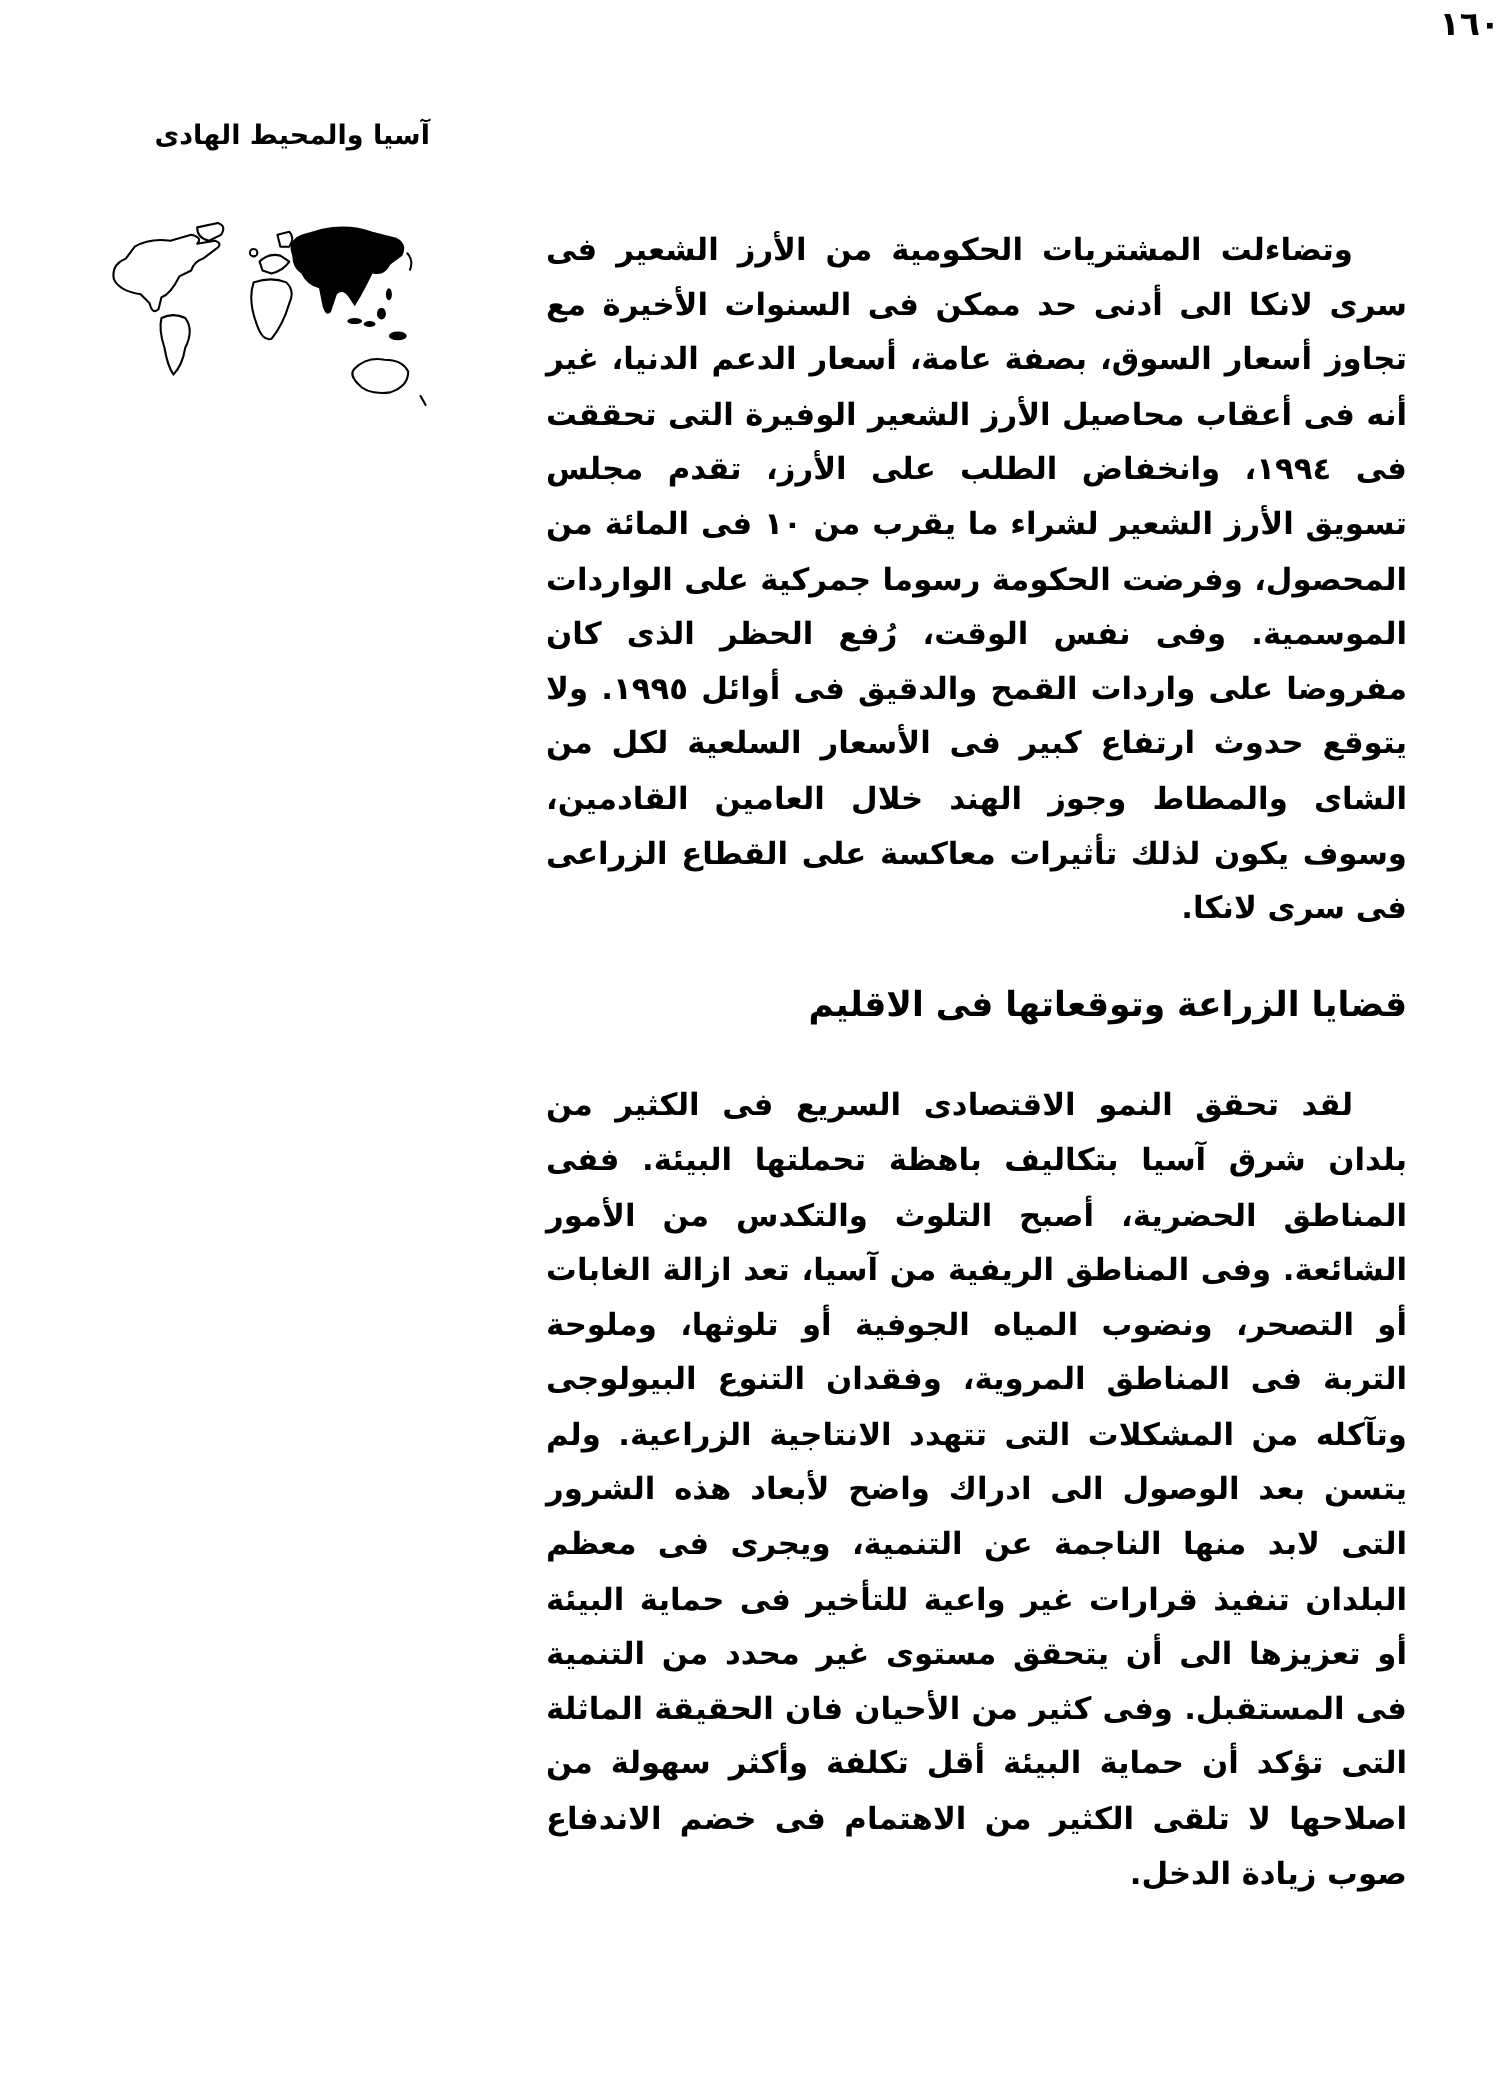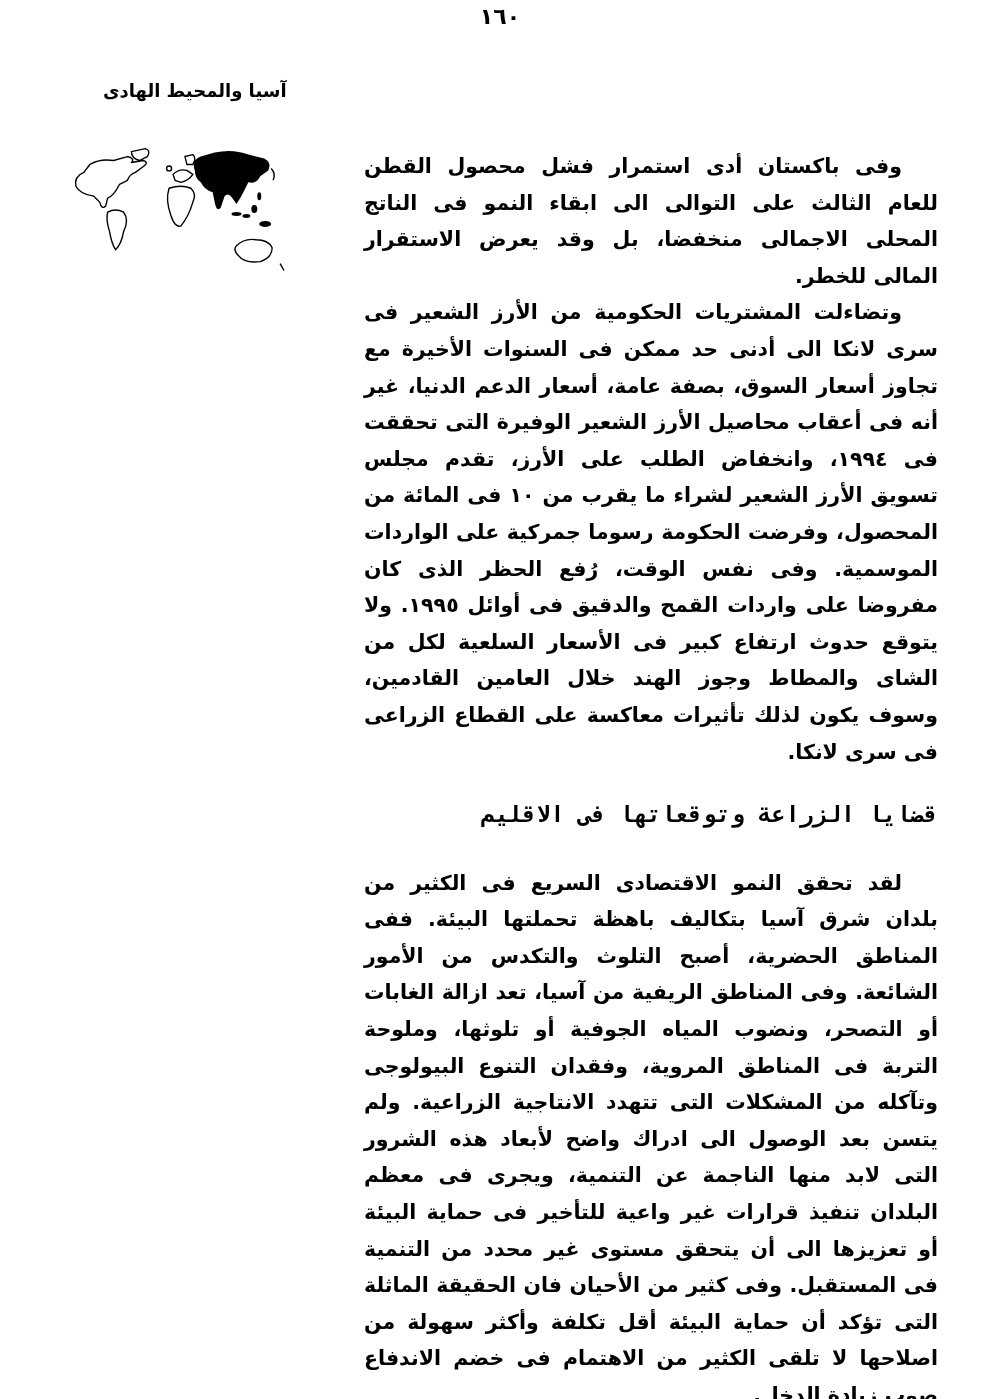--- a/index.html
+++ b/index.html
@@ -13,21 +13,20 @@
     position: relative;
     font-family: "DejaVu Sans", sans-serif;
     color: #000;
     overflow: hidden;
   }
   .page-number {
     position: absolute;
     top: 4px;
     left: 0;
     width: 100%;
-    text-align: center;
     font-size: 22px;
     font-weight: 700;
     direction: rtl;
   }
   .running-header {
     position: absolute;
     top: 80px;
     left: 103px;
     font-size: 18px;
     font-weight: 700;
@@ -56,21 +55,20 @@
     margin: 0;
     text-indent: 36px;
   }
   .section-heading {
     font-size: 23px;
     font-weight: 700;
     margin: 28px 0 30px 0;
     text-align: right;
     text-indent: 0;
     direction: rtl;
-    font-family: Liberation Mono, monospace;
   }
 </style>
 </head>
 <body>
 
 <div class="page-number">١٦٠</div>
 
 <div class="running-header">آسيا والمحيط الهادى</div>
 
 <div class="map-figure">
@@ -104,18 +102,17 @@
       <ellipse cx="168" cy="68" rx="5" ry="2"></ellipse>
       <ellipse cx="178" cy="70" rx="4" ry="2"></ellipse>
       <ellipse cx="186" cy="63" rx="3" ry="4"></ellipse>
       <ellipse cx="191" cy="50" rx="2" ry="4"></ellipse>
       <ellipse cx="197" cy="78" rx="6" ry="3"></ellipse>
     </g>
   </svg>
 </div>
 
 <div class="body-text">
-  <p>وفى باكستان أدى استمرار فشل محصول القطن للعام الثالث على التوالى الى ابقاء النمو فى الناتج المحلى الاجمالى منخفضا، بل وقد يعرض الاستقرار المالى للخطر.</p>
   <p>وتضاءلت المشتريات الحكومية من الأرز الشعير فى سرى لانكا الى أدنى حد ممكن فى السنوات الأخيرة مع تجاوز أسعار السوق، بصفة عامة، أسعار الدعم الدنيا، غير أنه فى أعقاب محاصيل الأرز الشعير الوفيرة التى تحققت فى ١٩٩٤، وانخفاض الطلب على الأرز، تقدم مجلس تسويق الأرز الشعير لشراء ما يقرب من ١٠ فى المائة من المحصول، وفرضت الحكومة رسوما جمركية على الواردات الموسمية. وفى نفس الوقت، رُفع الحظر الذى كان مفروضا على واردات القمح والدقيق فى أوائل ١٩٩٥. ولا يتوقع حدوث ارتفاع كبير فى الأسعار السلعية لكل من الشاى والمطاط وجوز الهند خلال العامين القادمين، وسوف يكون لذلك تأثيرات معاكسة على القطاع الزراعى فى سرى لانكا.</p>
   <h2 class="section-heading">قضايا الزراعة وتوقعاتها فى الاقليم</h2>
   <p>لقد تحقق النمو الاقتصادى السريع فى الكثير من بلدان شرق آسيا بتكاليف باهظة تحملتها البيئة. ففى المناطق الحضرية، أصبح التلوث والتكدس من الأمور الشائعة. وفى المناطق الريفية من آسيا، تعد ازالة الغابات أو التصحر، ونضوب المياه الجوفية أو تلوثها، وملوحة التربة فى المناطق المروية، وفقدان التنوع البيولوجى وتآكله من المشكلات التى تتهدد الانتاجية الزراعية. ولم يتسن بعد الوصول الى ادراك واضح لأبعاد هذه الشرور التى لابد منها الناجمة عن التنمية، ويجرى فى معظم البلدان تنفيذ قرارات غير واعية للتأخير فى حماية البيئة أو تعزيزها الى أن يتحقق مستوى غير محدد من التنمية فى المستقبل. وفى كثير من الأحيان فان الحقيقة الماثلة التى تؤكد أن حماية البيئة أقل تكلفة وأكثر سهولة من اصلاحها لا تلقى الكثير من الاهتمام فى خضم الاندفاع صوب زيادة الدخل.</p>
 
 </div>
 
 </body></html>

